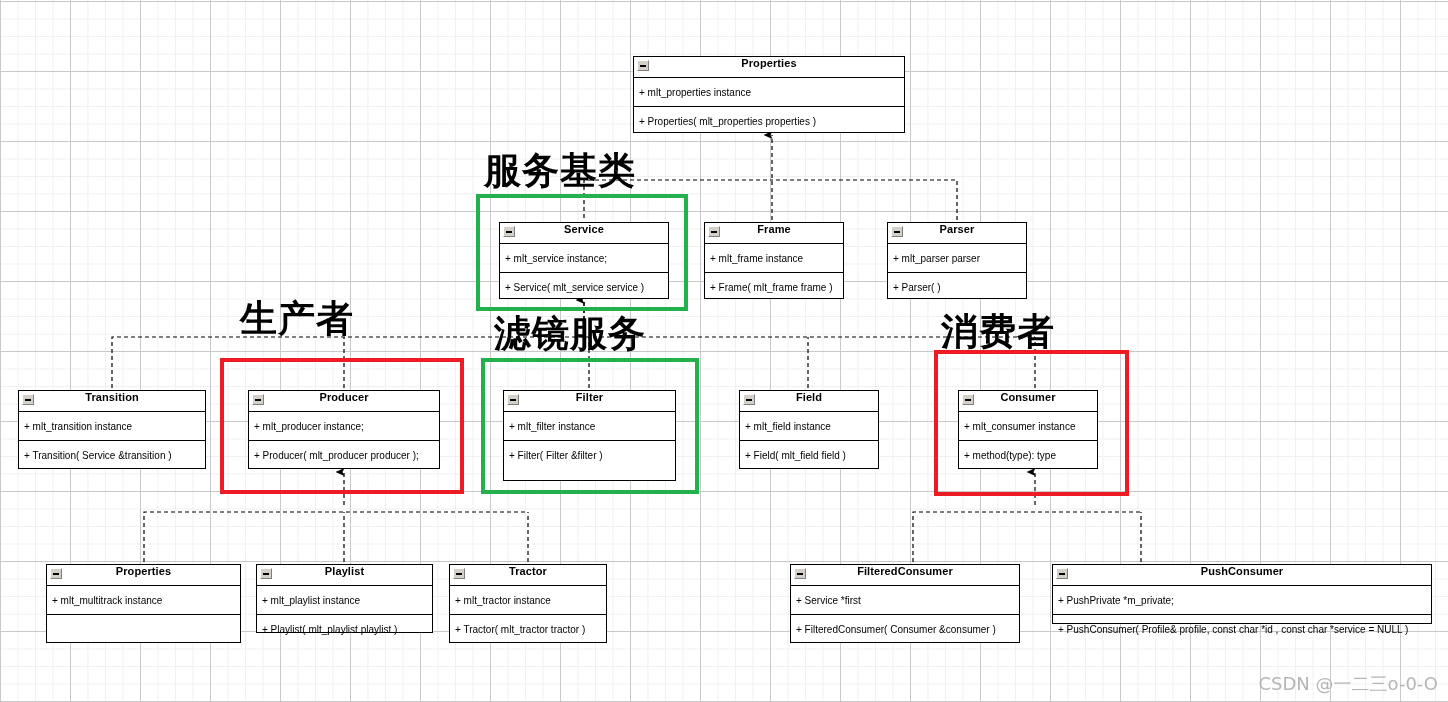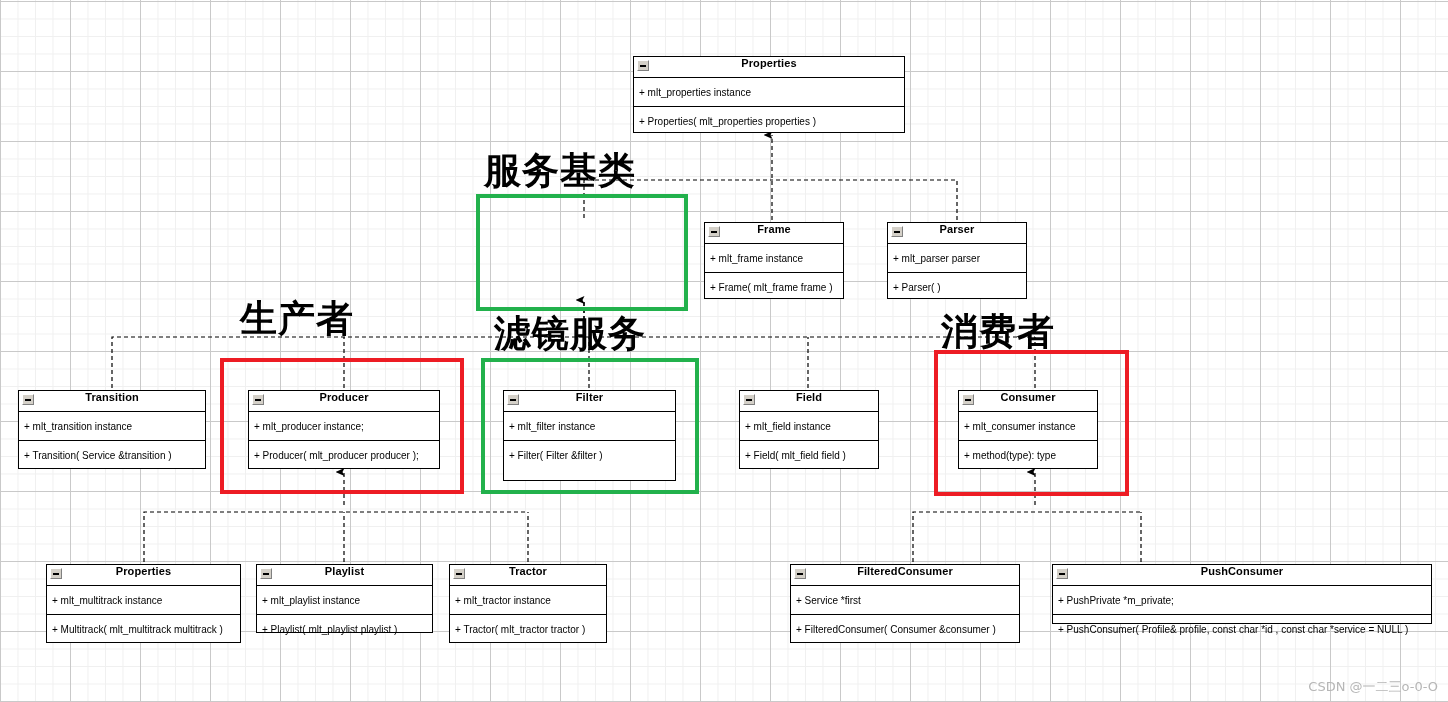--- a/index.html
+++ b/index.html
@@ -102,21 +102,21 @@
     line-height: 1;
     letter-spacing: 1px;
   }
 
   
   .watermark {
     position: absolute;
     right: 10px;
     bottom: 6px;
     font-family: "DejaVu Sans", sans-serif;
-    font-size: 13px;
+    font-size: 18px;
     color: #b6b6b6;
     white-space: nowrap;
   }
 </style>
 </head>
 <body>
 
 <div id="canvas">
 
   <svg id="edges" viewBox="0 0 1448 702" xmlns="http://www.w3.org/2000/svg">
@@ -170,20 +170,28 @@
 
   <div class="uml" style="left:633px; top:56px; width:272px; height:77px;">
     <div class="hdr">
       <span class="minbtn"></span>
       <span>Properties</span>
     </div>
     <div class="row attr">+ mlt_properties instance</div>
     <div class="row">+ Properties( mlt_properties properties )</div>
   </div>
 
+  <div class="uml" style="left:499px; top:222px; width:170px; height:77px;">
+    <div class="hdr">
+      <span class="minbtn"></span>
+      <span>Service</span>
+    </div>
+    <div class="row attr">+ mlt_service instance;</div>
+    <div class="row">+ Service( mlt_service service )</div>
+  </div>
 
   <div class="uml" style="left:704px; top:222px; width:140px; height:77px;">
     <div class="hdr">
       <span class="minbtn"></span>
       <span>Frame</span>
     </div>
     <div class="row attr">+ mlt_frame instance</div>
     <div class="row">+ Frame( mlt_frame frame )</div>
   </div>
 
@@ -240,21 +248,20 @@
     <div class="row attr">+ mlt_consumer instance</div>
     <div class="row">+ method(type): type</div>
   </div>
 
   <div class="uml" style="left:46px; top:564px; width:195px; height:79px;">
     <div class="hdr">
       <span class="minbtn"></span>
       <span>Properties</span>
     </div>
     <div class="row attr">+ mlt_multitrack instance</div>
-    <div class="row">+ Multitrack( mlt_multitrack multitrack )</div>
   </div>
 
   <div class="uml" style="left:256px; top:564px; width:177px; height:69px;">
     <div class="hdr">
       <span class="minbtn"></span>
       <span>Playlist</span>
     </div>
     <div class="row attr">+ mlt_playlist instance</div>
     <div class="row">+ Playlist( mlt_playlist playlist )</div>
   </div>

